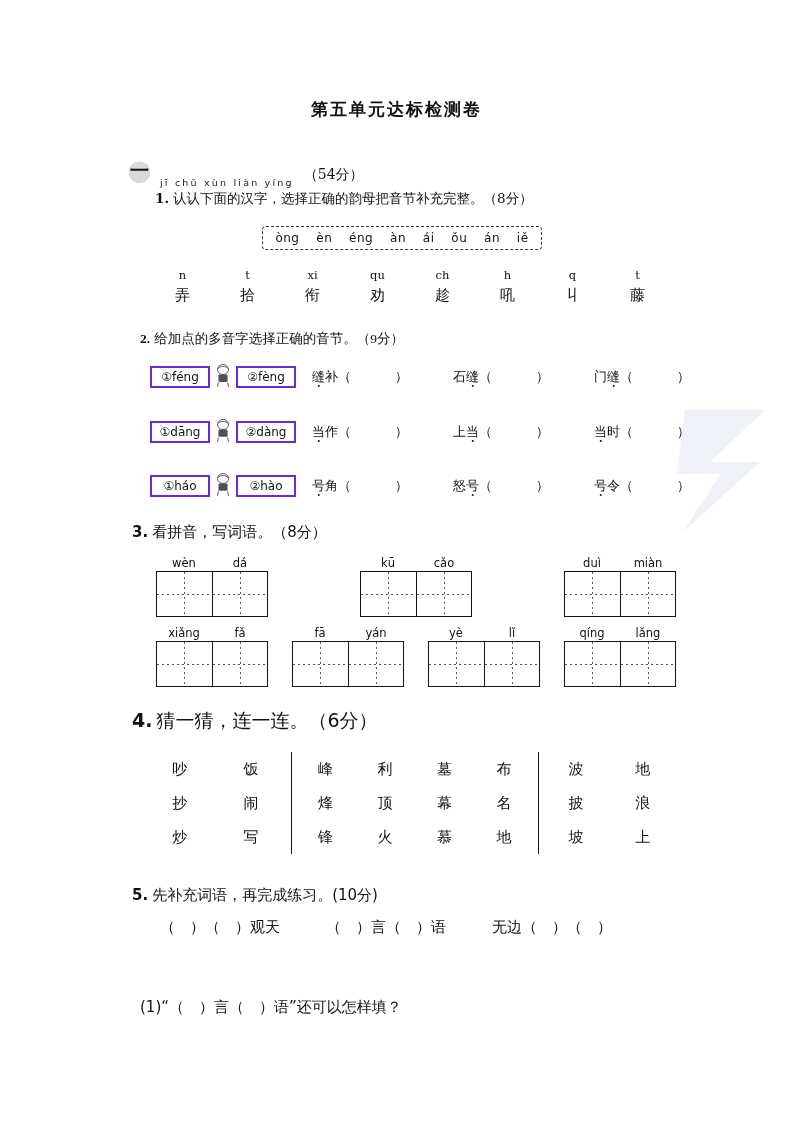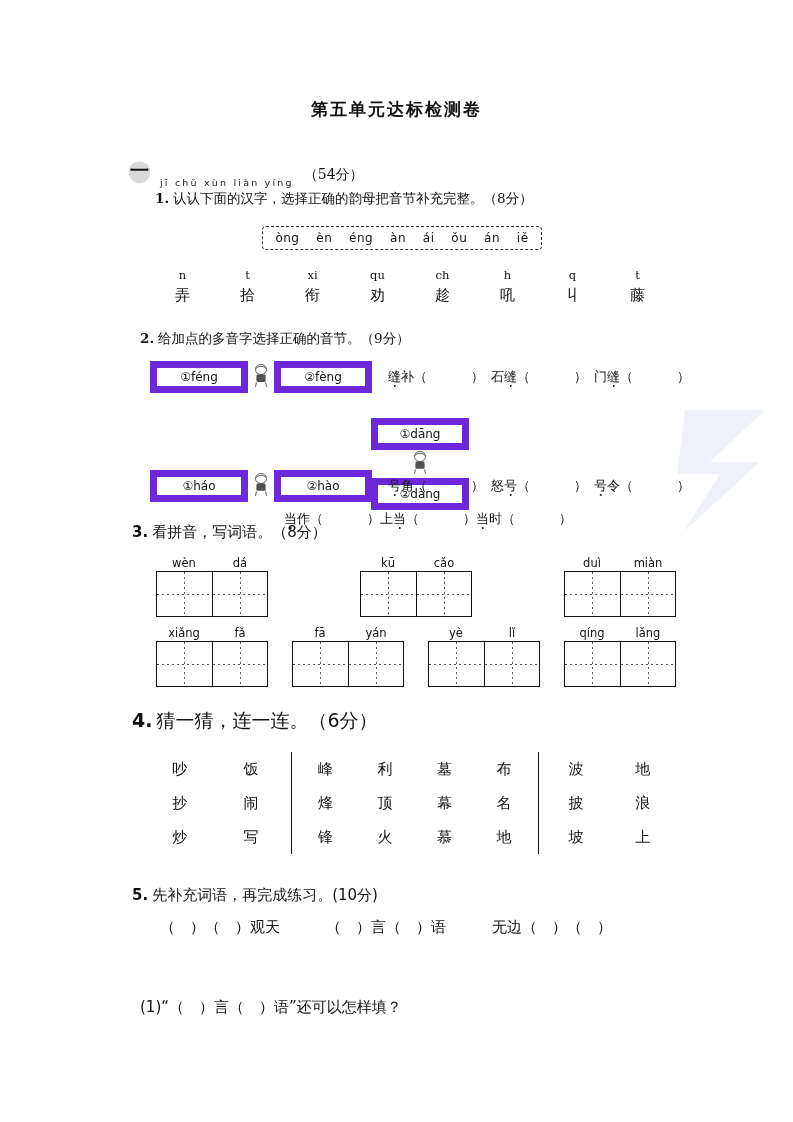--- a/index.html
+++ b/index.html
@@ -136,22 +136,22 @@
     position: absolute;
     left: 150px;
     width: 540px;
     height: 28px;
     display: flex;
     align-items: center;
     font-size: 13px;
     font-family: "DejaVu Serif", "Liberation Serif", serif;
   }
   .opt-box {
-    border: 7px solid #6d28d9;
-    padding: 2px 19px;
+    border: 2px solid #6d28d9;
+    padding: 2px 5px;
     font-size: 12px;
     line-height: 14px;
     min-width: 46px;
     text-align: center;
     font-family: "DejaVu Sans", "Liberation Sans", sans-serif;
   }
   .opt-gap {
     width: 26px;
     text-align: center;
     font-size: 15px;
@@ -344,21 +344,21 @@
     <div class="q1-col">
       <div class="q1-initial">q</div>
       <div class="q1-char">丩</div>
     </div>
     <div class="q1-col">
       <div class="q1-initial">t</div>
       <div class="q1-char">藤</div>
     </div>
   </div>
 
-  <div class="q-line" style="top:330px;left:140px;">
+  <div class="q-line" style="top:330px;left:140px;font-family:Liberation Serif, serif;">
     <span class="q-num">2.</span><span>给加点的多音字选择正确的音节。（9分）</span>
   </div>
 
   <div class="q2-row" style="top:363px;">
     <span class="opt-box">①féng</span>
     <span class="opt-gap">
       <svg class="mascot" viewBox="0 0 24 26">
         <ellipse cx="12" cy="7" rx="6" ry="5.5" fill="none" stroke="#333" stroke-width="1"></ellipse>
         <path d="M6 6 Q12 1 18 6" fill="none" stroke="#333" stroke-width="1"></path>
         <rect x="7" y="12.5" width="10" height="8" rx="1.5" fill="#333"></rect>
@@ -366,21 +366,21 @@
       </svg>
     </span>
     <span class="opt-box">②fèng</span>
     <span class="q2-items">
       <span class="q2-item"><span class="dotted">缝</span><span>补</span><span class="paren">（<span class="blank-sm"></span>）</span></span>
       <span class="q2-item"><span>石</span><span class="dotted">缝</span><span class="paren">（<span class="blank-sm"></span>）</span></span>
       <span class="q2-item"><span>门</span><span class="dotted">缝</span><span class="paren">（<span class="blank-sm"></span>）</span></span>
     </span>
   </div>
 
-  <div class="q2-row" style="top:418px;flex-direction:column;">
+  <div class="q2-row" style="top:418px;">
     <span class="opt-box">①dāng</span>
     <span class="opt-gap">
       <svg class="mascot" viewBox="0 0 24 26">
         <ellipse cx="12" cy="7" rx="6" ry="5.5" fill="none" stroke="#333" stroke-width="1"></ellipse>
         <path d="M6 6 Q12 1 18 6" fill="none" stroke="#333" stroke-width="1"></path>
         <rect x="7" y="12.5" width="10" height="8" rx="1.5" fill="#333"></rect>
         <path d="M7 21 L6 26 M17 21 L18 26" stroke="#333" stroke-width="1"></path>
       </svg>
     </span>
     <span class="opt-box">②dàng</span>

